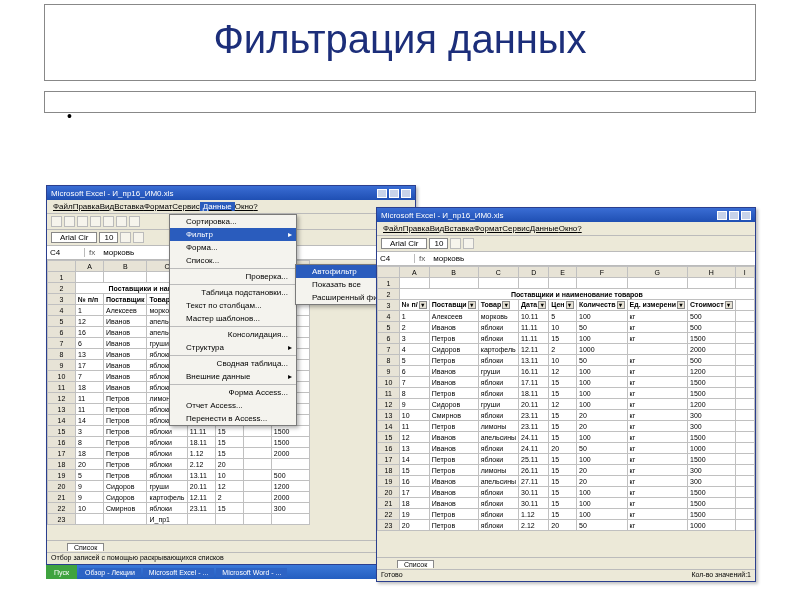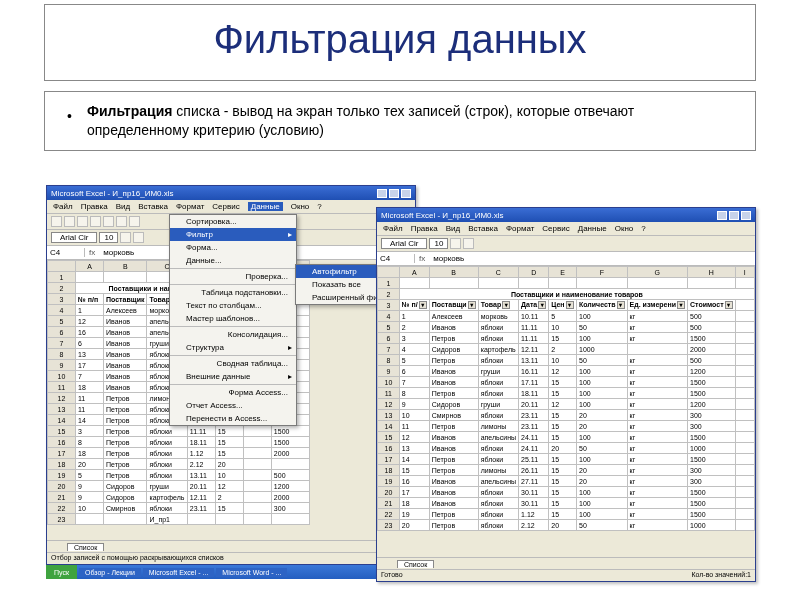--- a/index.html
+++ b/index.html
@@ -60,24 +60,24 @@
     display: flex;
     align-items: center;
     padding: 0 4px;
     font-size: 8px;
   }
   .titlebar .wbtns { margin-left: auto; display: flex; gap: 2px; }
   .wbtn { width: 10px; height: 9px; background: #c7d3ea; border: 1px solid #fff; }
   .menubar {
     background: #ece9d8;
     display: flex;
-    gap: 8px;
     padding: 2px 6px;
     font-size: 8px;
     border-bottom: 1px solid #bbb;
+    text-decoration: underline;
   }
   .menubar span { cursor: default; }
   .menubar .active { background: #2a5cbd; color: #fff; padding: 0 3px; }
   .toolbar {
     background: #ece9d8;
     height: 16px;
     border-bottom: 1px solid #bbb;
     display: flex;
     align-items: center;
     padding: 0 4px;
@@ -148,23 +148,20 @@
   .taskbar .start { background:#3fa33f; padding:1px 8px; height:100%; display:flex; align-items:center; }
   .taskbar .titem { background:#2d64c5; margin-left:2px; padding:1px 6px; }
 </style>
 </head>
 <body>
 
 <div class="slide-title">Фильтрация данных</div>
 
 <div class="definition-box">
   <span class="bullet">•</span>
-  <div class="deftext">
-    <span class="bold">Фильтрация</span><span> списка  - вывод на экран только тех записей (строк), которые отвечают определенному критерию (условию)</span>
-  </div>
 </div>
 
 <div class="shot-area">
 
   <div class="excel-win win1">
     <div class="titlebar">
       <span>Microsoft Excel - И_пр16_ИМ0.xls</span>
       <div class="wbtns">
         <div class="wbtn"></div>
         <div class="wbtn"></div>
@@ -442,21 +439,21 @@
               <td></td>
             </tr>
           </tbody>
         </table>
     </div>
 
     <div class="dropdown-menu" id="datamenu">
         <div class="mi">Сортировка...</div>
         <div class="mi hl">Фильтр<span class="arrow">▸</span></div>
         <div class="mi">Форма...</div>
-        <div class="mi">Данные...</div>
+        <div class="mi">Список...</div>
         <div class="mi sep">Проверка...</div>
         <div class="mi sep">Таблица подстановки...</div>
         <div class="mi">Текст по столбцам...</div>
         <div class="mi">Мастер шаблонов...</div>
         <div class="mi sep">Консолидация...</div>
         <div class="mi">Структура<span class="arrow">▸</span></div>
         <div class="mi sep">Сводная таблица...</div>
         <div class="mi">Внешние данные<span class="arrow">▸</span></div>
         <div class="mi sep">Форма Access...</div>
         <div class="mi">Отчет Access...</div>

